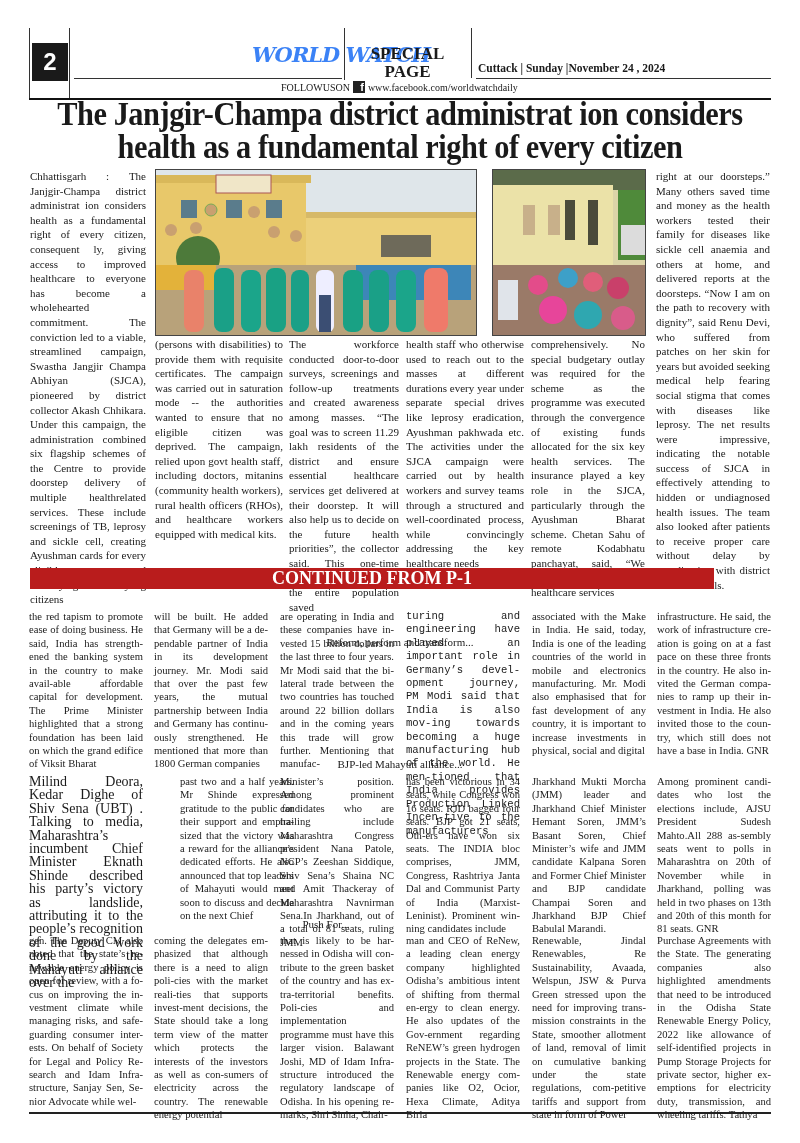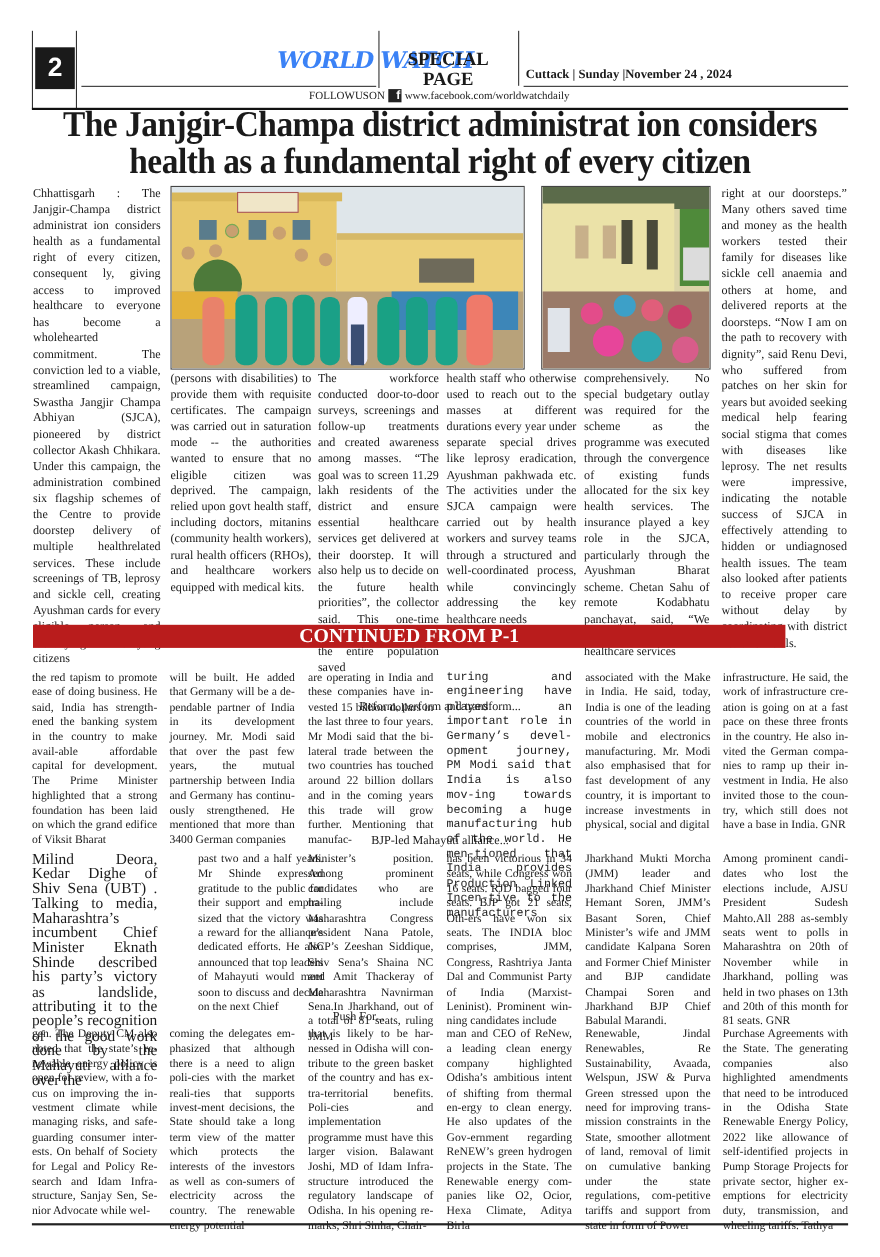--- a/index.html
+++ b/index.html
@@ -113,21 +113,21 @@
 <div class="col" style="left:155px;top:337px;width:128px;">(persons with disabilities) to provide them with requisite certificates. The campaign was carried out in saturation mode -- the authorities wanted to ensure that no eligible citizen was deprived. The campaign, relied upon govt health staff, including doctors, mitanins (community health workers), rural health officers (RHOs), and healthcare workers equipped with medical kits.</div>
 <div class="col" style="left:289px;top:337px;width:110px;">The workforce conducted door-to-door surveys, screenings and follow-up treatments and created awareness among masses. “The goal was to screen 11.29 lakh residents of the district and ensure essential healthcare services get delivered at their doorstep. It will also help us to decide on the future health priorities”, the collector said. This one-time door-todoor screening of the entire population saved</div>
 <div class="col" style="left:406px;top:337px;width:118px;">health staff who otherwise used to reach out to the masses at different durations every year under separate special drives like leprosy eradication, Ayushman pakhwada etc. The activities under the SJCA campaign were carried out by health workers and survey teams through a structured and well-coordinated process, while convincingly addressing the key healthcare needs</div>
 <div class="col" style="left:531px;top:337px;width:114px;">comprehensively. No special budgetary outlay was required for the scheme as the programme was executed through the convergence of existing funds allocated for the six key health services. The insurance played a key role in the SJCA, particularly through the Ayushman Bharat scheme. Chetan Sahu of remote Kodabhatu panchayat, said, “We acces sed al l key healthcare services</div>
 <div class="col" style="left:656px;top:169px;width:114px;">right at our doorsteps.” Many others saved time and money as the health workers tested their family for diseases like sickle cell anaemia and others at home, and delivered reports at the doorsteps. “Now I am on the path to recovery with dignity”, said Renu Devi, who suffered from patches on her skin for years but avoided seeking medical help fearing social stigma that comes with diseases like leprosy. The net results were impressive, indicating the notable success of SJCA in effectively attending to hidden or undiagnosed health issues. The team also looked after patients to receive proper care without delay by coordinating with district health officials.</div>
 
 <div class="banner">CONTINUED FROM P-1</div>
 
 <div class="kicker" style="left:0;top:592px;width:800px;margin-top:44px;">Reform, perform and transform...</div>
 <div class="col" style="left:29px;top:610px;width:114px;font-size:10.6px;line-height:13.4px;">the red tapism to promote ease of doing business. He said, India has strength-ened the banking system in the country to make avail-able affordable capital for development. The Prime Minister highlighted that a strong foundation has been laid on which the grand edifice of Viksit Bharat</div>
-<div class="col" style="left:154px;top:610px;width:114px;font-size:10.6px;line-height:13.4px;">will be built. He added that Germany will be a de-pendable partner of India in its development journey. Mr. Modi said that over the past few years, the mutual partnership between India and Germany has continu-ously strengthened. He mentioned that more than 3400 German companies</div>
+<div class="col" style="left:154px;top:610px;width:114px;font-size:10.6px;line-height:13.4px;">will be built. He added that Germany will be a de-pendable partner of India in its development journey. Mr. Modi said that over the past few years, the mutual partnership between India and Germany has continu-ously strengthened. He mentioned that more than 1800 German companies</div>
 <div class="col" style="left:280px;top:610px;width:114px;font-size:10.6px;line-height:13.4px;">are operating in India and these companies have in-vested 15 billion dollars in the last three to four years. Mr Modi said that the bi-lateral trade between the two countries has touched around 22 billion dollars and in the coming years this trade will grow further. Mentioning that manufac-</div>
 <div class="col" style="left:406px;top:610px;width:114px;font-size:10.6px;line-height:13.4px;font-family:Liberation Mono, monospace;">turing and engineering have played an important role in Germany’s devel-opment journey, PM Modi said that India is also mov-ing towards becoming a huge manufacturing hub of the world. He men-tioned that India provides Production Linked Incen-tive to the manufacturers</div>
 <div class="col" style="left:532px;top:610px;width:114px;font-size:10.6px;line-height:13.4px;">associated with the Make in India. He said, today, India is one of the leading countries of the world in mobile and electronics manufacturing. Mr. Modi also emphasised that for fast development of any country, it is important to increase investments in physical, social and digital</div>
 <div class="col" style="left:657px;top:610px;width:114px;font-size:10.6px;line-height:13.4px;">infrastructure. He said, the work of infrastructure cre-ation is going on at a fast pace on these three fronts in the country. He also in-vited the German compa-nies to ramp up their in-vestment in India. He also invited those to the coun-try, which still does not have a base in India. GNR</div>
 
 <div class="kicker" style="left:0;top:758px;width:800px;">BJP-led Mahayuti alliance...</div>
 <div class="col" style="left:29px;top:775px;width:114px;font-size:14px;line-height:13.4px;">Milind Deora, Kedar Dighe of Shiv Sena (UBT) . Talking to media, Maharashtra’s incumbent Chief Minister Eknath Shinde described his party’s victory as landslide, attributing it to the people’s recognition of the good work done by the Mahayuti alliance over the</div>
 <div class="col" style="left:154px;top:775px;width:114px;font-size:10.6px;line-height:13.4px;margin-left:26px;">past two and a half years. Mr Shinde expressed gratitude to the public for their support and empha-sized that the victory was a reward for the alliance’s dedicated efforts. He also announced that top leaders of Mahayuti would meet soon to discuss and decide on the next Chief</div>
 <div class="col" style="left:280px;top:775px;width:114px;font-size:10.6px;line-height:13.4px;">Minister’s position. Among prominent candidates who are trailing include Maharashtra Congress president Nana Patole, NCP’s Zeeshan Siddique, Shiv Sena’s Shaina NC and Amit Thackeray of Maharashtra Navnirman Sena.In Jharkhand, out of a total of 81 seats, ruling JMM</div>
 <div class="col" style="left:406px;top:775px;width:114px;font-size:10.6px;line-height:13.4px;">has been victorious in 34 seats, while Congress won 16 seats. RJD bagged four seats. BJP got 21 seats, Oth-ers have won six seats. The INDIA bloc comprises, JMM, Congress, Rashtriya Janta Dal and Communist Party of India (Marxist-Leninist). Prominent win-ning candidates include</div>

